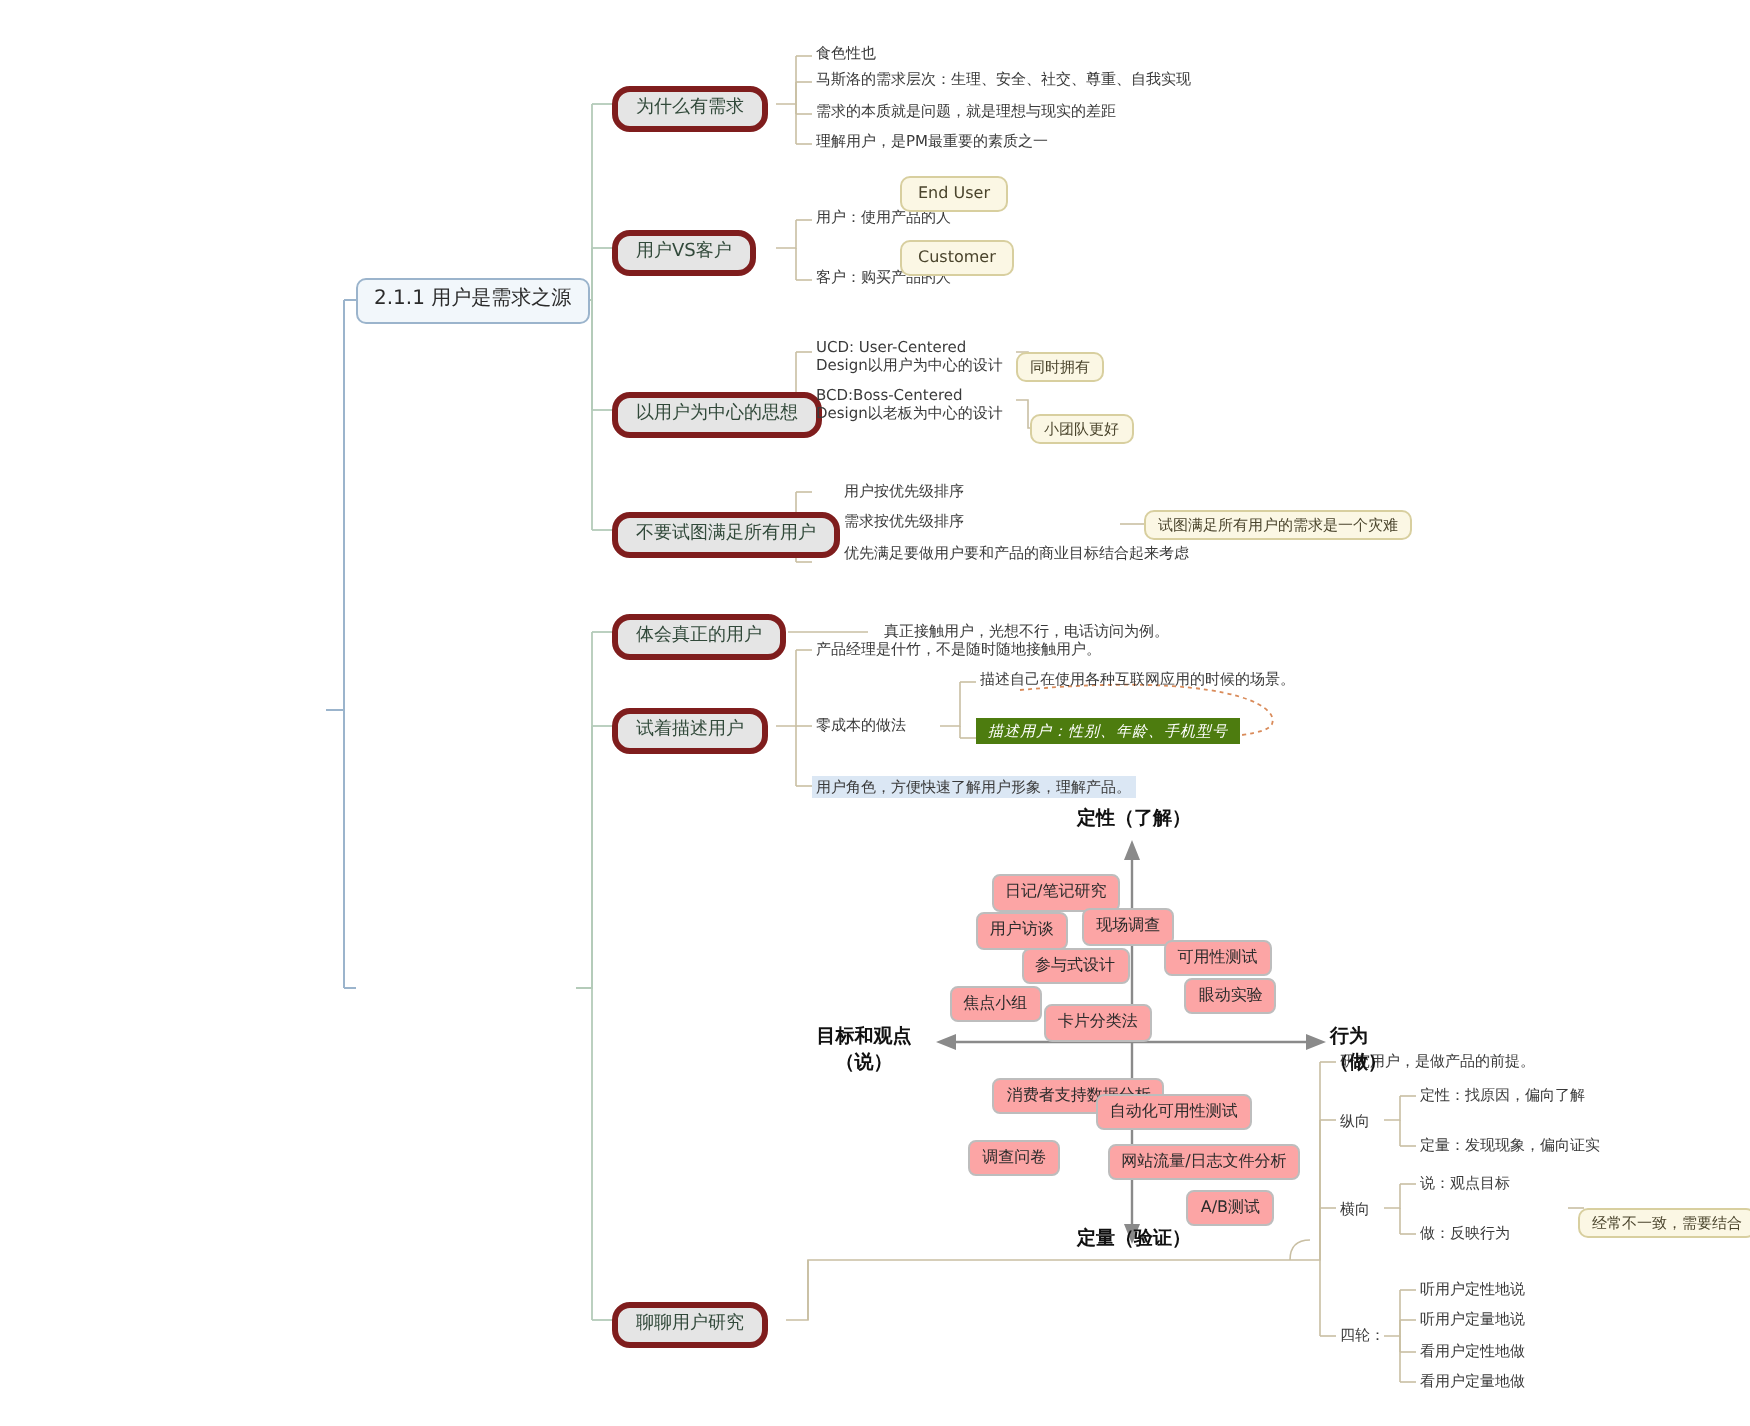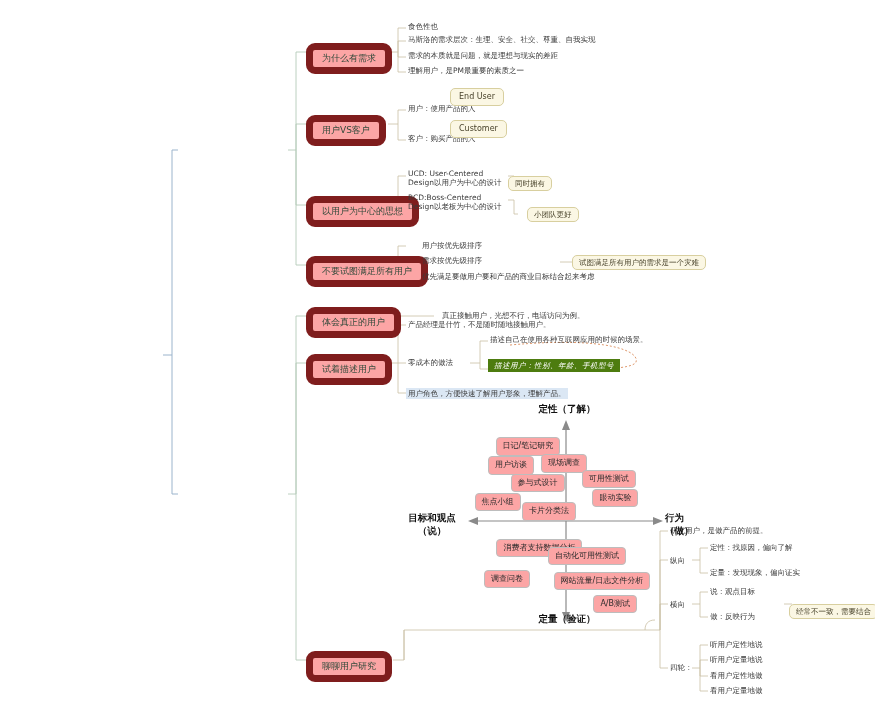--- a/index.html
+++ b/index.html
@@ -29,22 +29,22 @@
   }
   
   .n-l1{
     border:1px solid #9bb4cc;border-radius:5px;
     background:#f2f7fb;
     padding:4px 8px;
     font-size:10px;color:#2b2b2b;
   }
   
   .n-l2{
-    border:7px solid #7f1d1d;border-radius:9px;
-    background:#fca5a5;
+    border:3px solid #7f1d1d;border-radius:9px;
+    background:#e5e5e5;
     padding:3px 9px;
     font-size:9px;color:#31493a;
   }
   
   .n-txt{
     font-size:7.5px;color:#3a3a3a;
     padding:1px 2px;
   }
   
   .n-note{
@@ -200,20 +200,21 @@
       <path d="M566 425 L566 617"></path>
       <path d="M473 521 L658 521"></path>
     </g>
     <polygon points="566,420 562,430 570,430" fill="#8a8a8a"></polygon>
     <polygon points="566,622 562,612 570,612" fill="#8a8a8a"></polygon>
     <polygon points="468,521 478,517 478,525" fill="#8a8a8a"></polygon>
     <polygon points="663,521 653,517 653,525" fill="#8a8a8a"></polygon>
   </svg>
 
 
+  <div class="node n-l1" style="left:178px;top:139px;">2.1.1 用户是需求之源</div>
 
   <div class="node n-l2" style="left:306px;top:43px;">为什么有需求</div>
   <div class="node n-l2" style="left:306px;top:115px;">用户VS客户</div>
   <div class="node n-l2" style="left:306px;top:196px;">以用户为中心的思想</div>
   <div class="node n-l2" style="left:306px;top:256px;text-align:center;">不要试图满足所有用户</div>
   <div class="node n-l2" style="left:306px;top:307px;">体会真正的用户</div>
   <div class="node n-l2" style="left:306px;top:354px;">试着描述用户</div>
   <div class="node n-l2" style="left:306px;top:651px;">聊聊用户研究</div>
 
   <div class="node n-txt" style="left:406px;top:21px;">食色性也</div>
@@ -222,21 +223,21 @@
   <div class="node n-txt" style="left:406px;top:65px;">理解用户，是PM最重要的素质之一</div>
 
   <div class="node n-txt" style="left:406px;top:103px;">用户：使用产品的人</div>
   <div class="node n-txt" style="left:406px;top:133px;">客户：购买产品的人</div>
   <div class="node n-note" style="left:450px;top:88px;">End User</div>
   <div class="node n-note" style="left:450px;top:120px;">Customer</div>
 
   <div class="node n-txt" style="left:406px;top:168px;white-space:normal;width:100px;">UCD: User-Centered Design以用户为中心的设计</div>
   <div class="node n-txt" style="left:406px;top:192px;white-space:normal;width:100px;">BCD:Boss-Centered Design以老板为中心的设计</div>
   <div class="node n-note small" style="left:508px;top:176px;">同时拥有</div>
-  <div class="node n-note small" style="left:515px;top:207px;margin-left:12px;">小团队更好</div>
+  <div class="node n-note small" style="left:515px;top:207px;">小团队更好</div>
 
   <div class="node n-txt" style="left:420px;top:240px;">用户按优先级排序</div>
   <div class="node n-txt" style="left:420px;top:255px;">需求按优先级排序</div>
   <div class="node n-txt" style="left:420px;top:271px;">优先满足要做用户要和产品的商业目标结合起来考虑</div>
   <div class="node n-note small" style="left:572px;top:255px;">试图满足所有用户的需求是一个灾难</div>
 
   <div class="node n-txt" style="left:440px;top:310px;">真正接触用户，光想不行，电话访问为例。</div>
 
   <div class="node n-txt" style="left:406px;top:319px;">产品经理是什竹，不是随时随地接触用户。</div>
   <div class="node n-txt" style="left:406px;top:357px;">零成本的做法</div>

